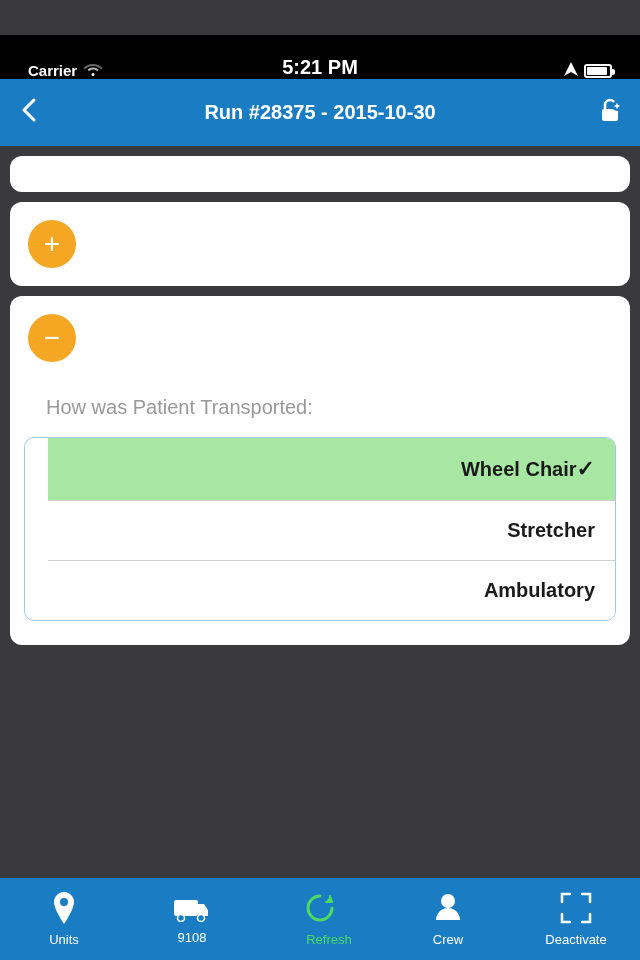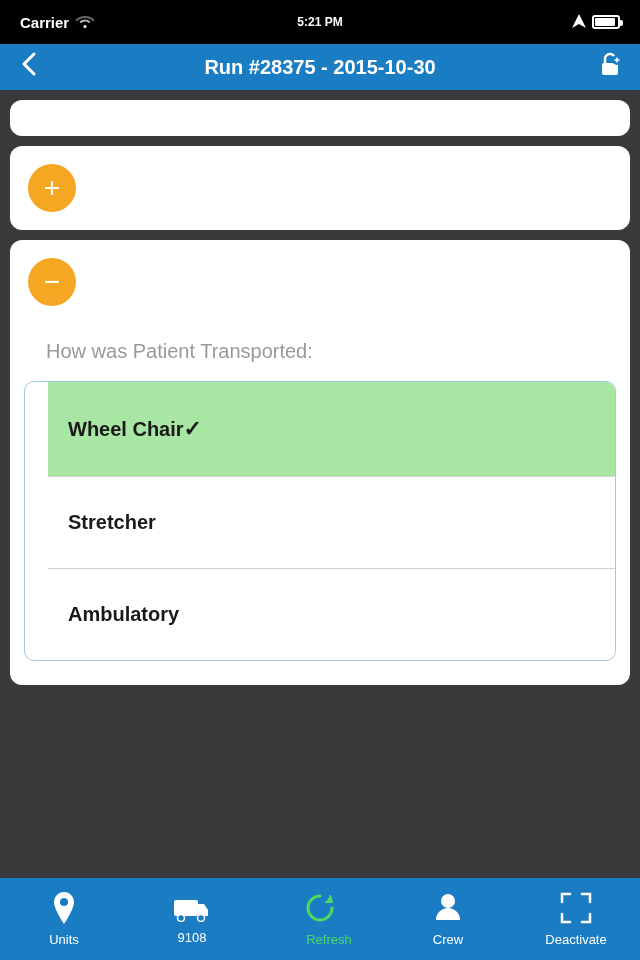--- a/index.html
+++ b/index.html
@@ -12,35 +12,36 @@
       overflow: hidden;
       position: relative;
     }
 
     
     .status-bar {
       width: 640px;
       height: 44px;
       background: #000;
       display: flex;
-      align-items: center;
+      align-items: flex-end;
       justify-content: space-between;
-      padding: 0 20px;
+      padding: 0 28px;
       color: #fff;
       font-size: 15px;
       font-weight: 600;
+      margin-top: 35px;
     }
     .status-bar-left { display: flex; align-items: center; gap: 6px; }
-    .status-bar-center { position: absolute; left: 50%; transform: translateX(-50%); font-size: 12px; font-weight: 600; }
+    .status-bar-center { position: absolute; left: 50%; transform: translateX(-50%); font-size: 20px; font-weight: 600; }
     .status-bar-right { display: flex; align-items: center; gap: 6px; }
 
     
     .nav-bar {
       width: 640px;
-      height: 46px;
+      height: 67px;
       background: #1a7dc4;
       display: flex;
       align-items: center;
       justify-content: space-between;
       padding: 0 16px;
       color: #fff;
     }
     .nav-back {
       font-size: 24px;
       color: #fff;
@@ -127,22 +128,22 @@
     .transport-options {
       margin: 8px 14px;
       border: 1.5px solid #a0c8e0;
       border-radius: 10px;
       overflow: hidden;
     }
 
     .transport-option {
       display: flex;
       align-items: center;
-      justify-content: flex-start;
-      padding: 34px 20px;
+      justify-content: flex-end;
+      padding: 18px 20px;
       font-size: 20px;
       font-weight: 700;
       color: #1a1a1a;
       background: #fff;
       cursor: pointer;
       border-bottom: 1px solid #d0d0d0;
       margin-left: 23px;
     }
     .transport-option:last-child {
       border-bottom: none;

